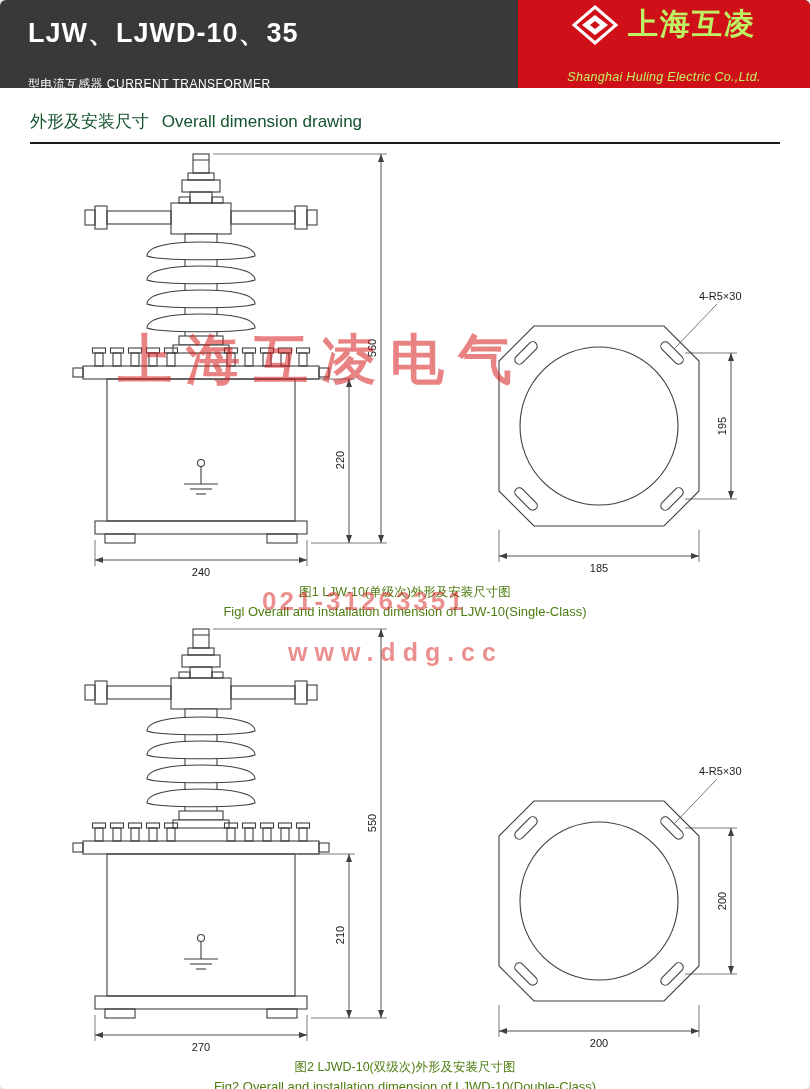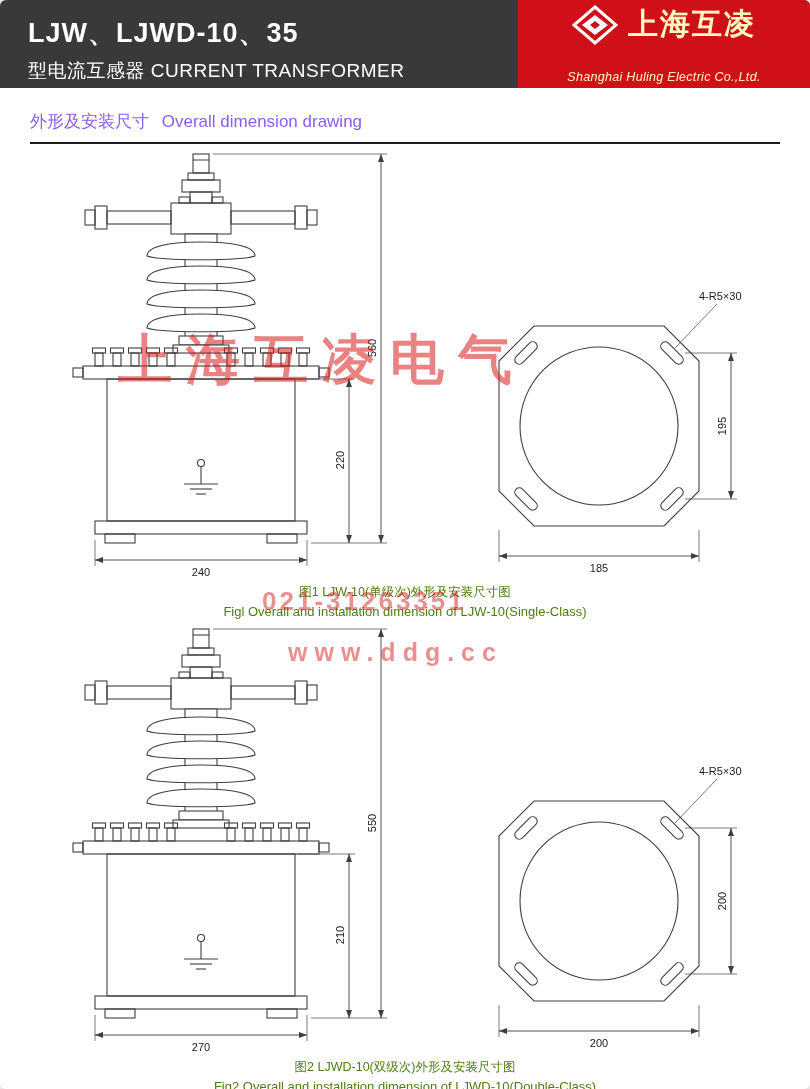--- a/index.html
+++ b/index.html
@@ -3,30 +3,30 @@
 <meta charset="utf-8">
 <style>
   * { margin:0; padding:0; box-sizing:border-box; }
   body { background:#e8e8e8; font-family:"Liberation Sans", sans-serif; }
   .page { width:810px; height:1089px; margin:0 auto; background:#ffffff; position:relative; overflow:hidden;border-radius:6px; }
 
   
   .header { height:88px; display:flex; background:#39393b; }
   .header-left { flex:1; padding:15px 0 0 28px; color:#ffffff; }
   .header-title { font-size:27px; font-weight:bold; letter-spacing:1px; }
-  .header-subtitle { font-size:19px; margin-top:7px; letter-spacing:0.5px; }
-  .header-right { width:292px; background:#d01018; color:#fef9c3;
+  .header-subtitle { font-size:12px; margin-top:25px; letter-spacing:0.5px; }
+  .header-right { width:292px; background:#d01018; color:#bef264;
                   display:flex; flex-direction:column; align-items:center; justify-content:center;gap:21px; }
   .brand-row { display:flex; align-items:center; gap:10px; }
   .brand-name { font-size:30px; font-weight:bold; letter-spacing:2px; }
   .company-name { font-size:12.5px; margin-top:4px; letter-spacing:0.3px;font-style:italic; }
 
   
   .section-heading { margin:22px 30px 0 30px; padding-bottom:9px; border-bottom:2px solid #1a1a1a;
-                     font-size:17px; color:#8b5cf6; }
+                     font-size:17px; color:#14532d; }
   .section-heading .en { margin-left:8px; }
 
   
   .figure-row { display:flex; align-items:flex-end; justify-content:center; gap:58px; margin-top:4px; }
   .caption { text-align:center; color:#4d7c0f; margin-top:2px; }
   .caption .zh { font-size:12.5px; }
   .caption .en { font-size:13px; margin-top:3px; }
 
   svg text.dim { font-size:11px; fill:#1a1a1a; }
   svg .dimline { stroke:#3f3f3f; stroke-width:0.9; fill:none; }

